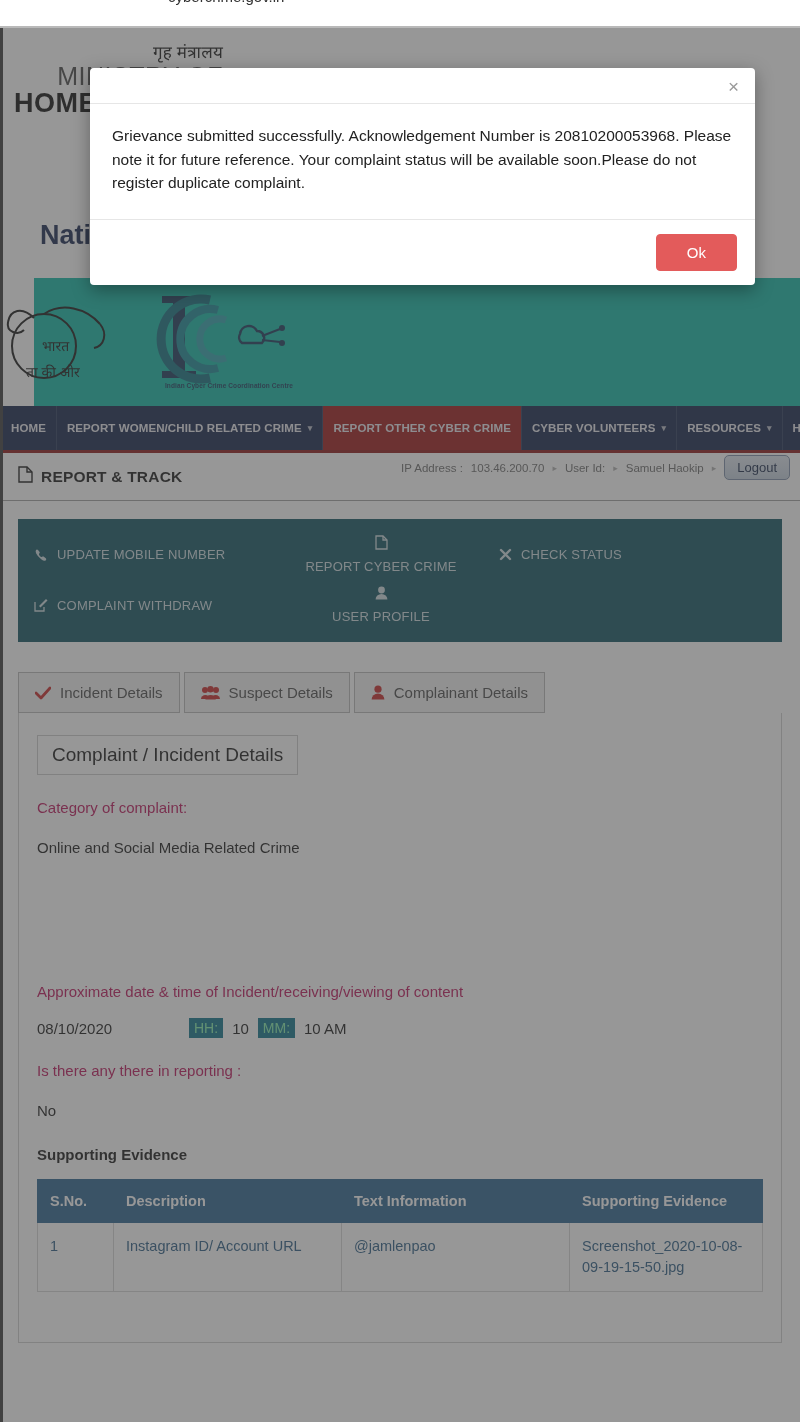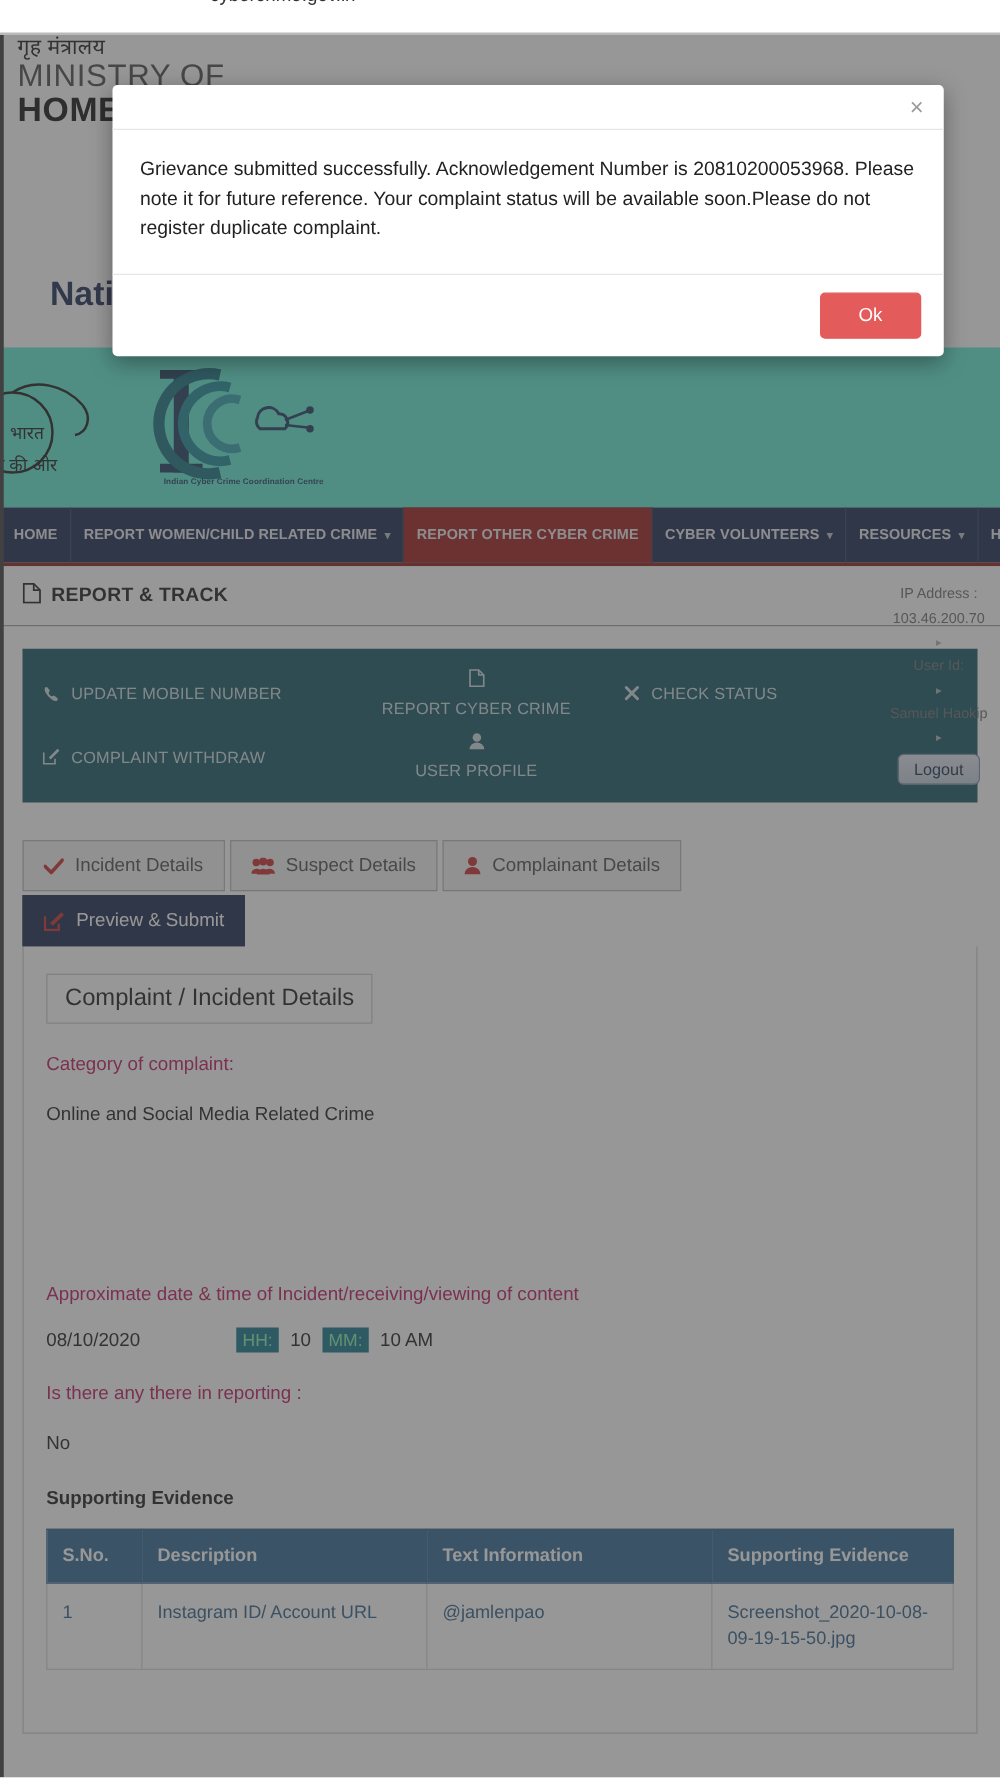--- a/index.html
+++ b/index.html
@@ -67,21 +67,22 @@
 
   
   .mha-header {
     position: relative;
     height: 250px;
     background: #ffffff;
   }
   .mha-emblem-block {
     position: absolute;
     left: 14px;
-    top: 1px;
+    top: 16px;
+    text-align: right;
   }
   .mha-hindi {
     font-size: 17px;
     color: #1a1a1a;
     line-height: 1.1;
     letter-spacing: 0.2px;
   }
   .mha-en-1 {
     font-size: 25px;
     color: #4a4a4a;
@@ -102,21 +103,22 @@
     font-size: 27px;
     font-weight: bold;
     color: #1b2a52;
     white-space: nowrap;
   }
 
   
   .logo-row {
     position: relative;
     height: 128px;
-    background: #5eead4;
+    background: #14b8a6;
+    margin-left: 34px;
   }
   .ashoka-wrap {
     position: absolute;
     left: -60px;
     top: 6px;
     width: 160px;
     height: 115px;
   }
   .ashoka-text-1 {
     position: absolute;
@@ -197,28 +199,27 @@
     align-items: center;
     gap: 8px;
     font-size: 15.5px;
     font-weight: bold;
     color: #1a1a1a;
     letter-spacing: 0.2px;
   }
   .rt-meta {
     position: absolute;
     right: 10px;
-    top: 16px;
+    top: 2px;
     display: flex;
     align-items: center;
     gap: 8px;
     font-size: 11.5px;
     color: #6e6e6e;
     white-space: nowrap;
-    flex-direction: column;
   }
   .rt-sep { color: #b0b0b0; font-size: 9px; }
   .logout-btn {
     border: 1px solid #7d8ea8;
     border-radius: 5px;
     padding: 4px 12px;
     font-size: 13px;
     color: #1a2a4a;
     background: linear-gradient(#dfe6ef, #c3cfdd);
   }
@@ -582,31 +583,20 @@
           <span>Suspect Details</span>
         </div>
         <div class="tab">
           <span class="tab-icon">
             <svg width="14" height="15" viewBox="0 0 14 15">
               <circle cx="7" cy="4.2" r="3.6" fill="#c92a2a"></circle>
               <path d="M0.6 14.4 a6.4 5.8 0 0 1 12.8 0 z" fill="#c92a2a"></path>
             </svg>
           </span>
           <span>Complainant Details</span>
-        </div>
-      </div>
-      <div class="tabs-row second">
-        <div class="tab active">
-          <span class="tab-icon">
-            <svg width="17" height="16" viewBox="0 0 17 16">
-              <path d="M1 4 v11 h11 v-5" fill="none" stroke="#c92a2a" stroke-width="1.9"></path>
-              <path d="M5 9.5 L14 0.8 L16.2 3 L7.2 11.6 z" fill="#c92a2a"></path>
-            </svg>
-          </span>
-          <span>Preview &amp; Submit</span>
         </div>
       </div>
     </div>
 
     <div class="panel">
       <div class="section-chip">Complaint / Incident Details</div>
 
       <div class="field-label">Category of complaint:</div>
       <div class="field-value">Online and Social Media Related Crime</div>
 

